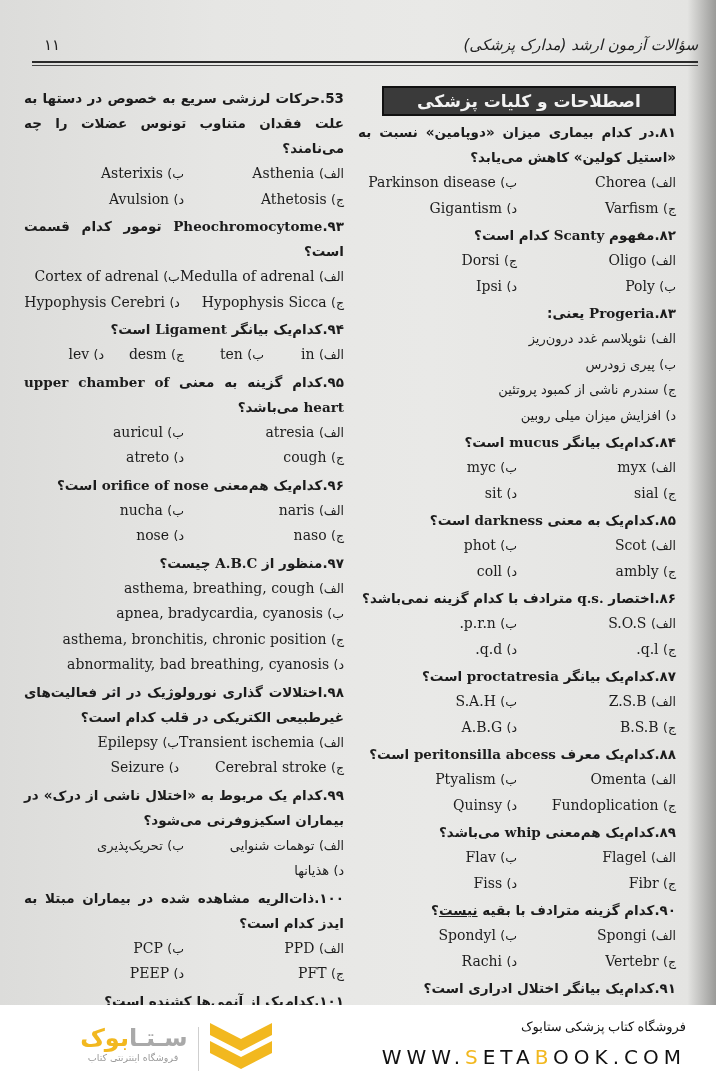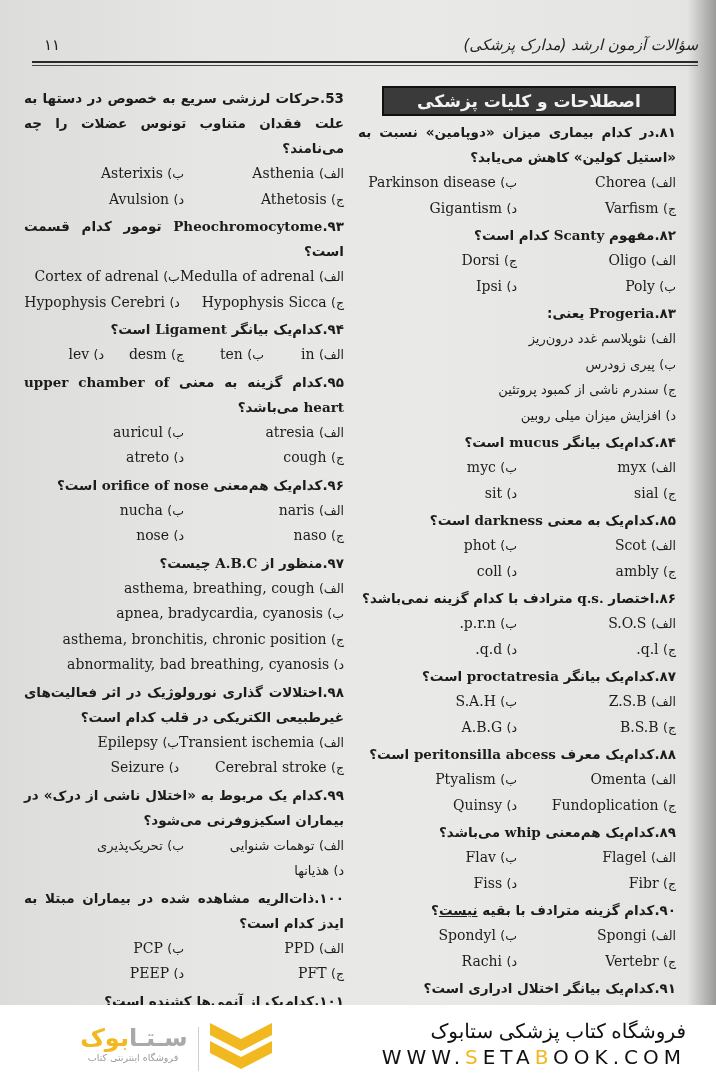--- a/index.html
+++ b/index.html
@@ -70,21 +70,21 @@
   }
   .logo-word {
     position: absolute; left: 40px; top: 5px; width: 112px; height: 30px;
     font-family: "DejaVu Sans", sans-serif; font-weight: bold; font-size: 24px; color: #a9a9a9;
     text-align: center; letter-spacing: -1px;
   }
   .logo-word .y { color: #f2b81f; }
   .logo-sep { position: absolute; left: 160px; top: 8px; width: 1px; height: 44px; background: #cfcfcf; }
   .shop-name {
     position: absolute; right: 30px; top: 14px;
-    font-family: Liberation Sans, sans-serif; font-size: 20px; direction: rtl; color: #111;
+    font-family: Liberation Serif, serif; font-size: 13px; direction: rtl; color: #111;
   }
   .shop-url {
     position: absolute; right: 30px; top: 40px;
     font-family: "DejaVu Sans", sans-serif; font-size: 20px; letter-spacing: 5px; color: #111;
   }
   .shop-url .accent { color: #f2b81f; }
 </style>
 </head>
 <body>
 

